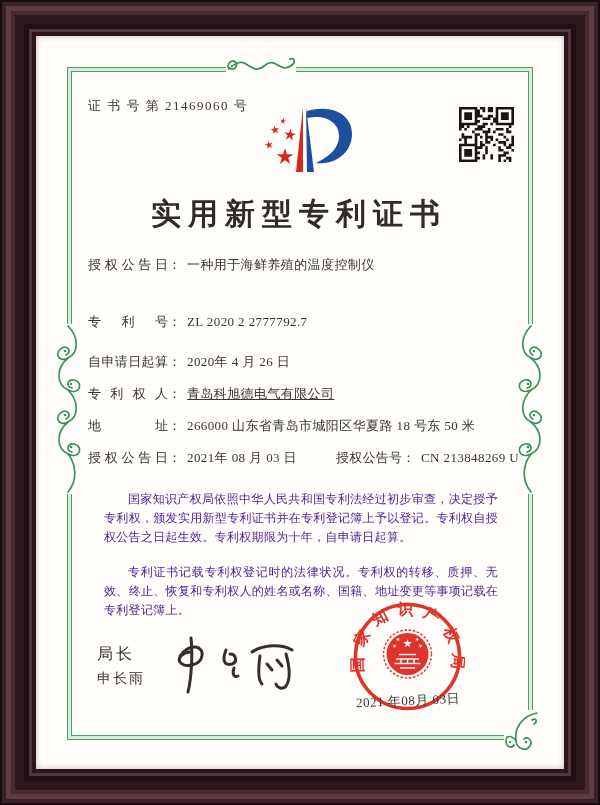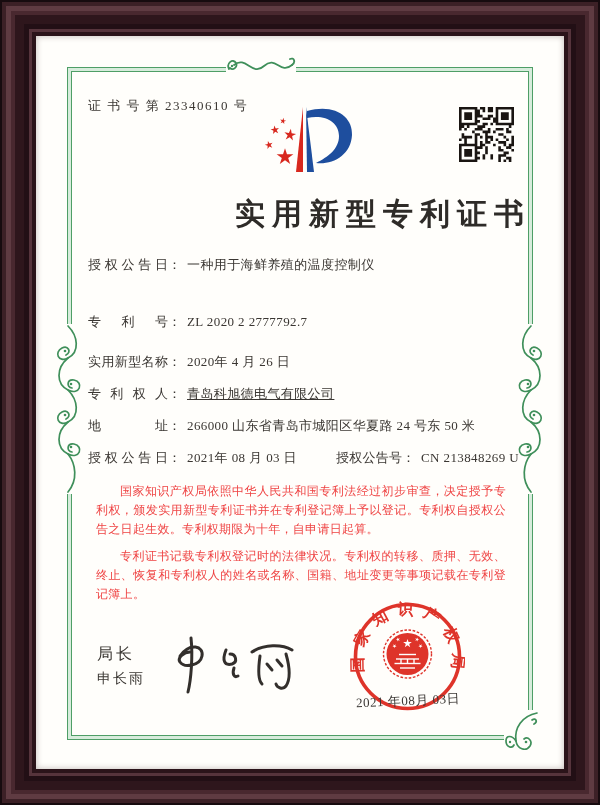--- a/index.html
+++ b/index.html
@@ -20,31 +20,31 @@
          box-shadow:inset 0 0 6px rgba(50,25,25,.30);}
   
   .green-border{position:absolute;left:67px;top:67px;width:464px;height:671px;
     border:1px solid #4e9e66;
     box-shadow:inset 0 0 0 3px #d7ecdc, inset 0 0 0 4px #4e9e66;}
   .orn{position:absolute;background:#fffefb;line-height:0;}
   
   .certno{position:absolute;left:88px;top:97px;font-size:13px;letter-spacing:1.5px;white-space:nowrap;}
   .logo{position:absolute;left:233px;top:95px;}
   .qr{position:absolute;left:459px;top:107px;}
-  .title{position:absolute;left:67px;top:194px;width:464px;text-align:right;
+  .title{position:absolute;left:67px;top:194px;width:464px;text-align:center;
          font-size:30px;font-weight:bold;letter-spacing:7px;color:#2e2b28;white-space:nowrap;}
   .row{position:absolute;left:88px;font-size:13px;white-space:nowrap;}
   .lbl{display:inline-block;width:80px;text-align:justify;text-align-last:justify;vertical-align:bottom;}
   .colon{display:inline-block;margin-right:6px;}
   .val{letter-spacing:.4px;}
   .pair2{position:absolute;left:224px;top:0;margin-left:24px;}
   .pair2 .lbl{width:66px;}
   .paras{position:absolute;left:88px;top:474px;width:426px;}
-  .paras p{margin:8px;font-size:12px;line-height:19px;text-align:justify;text-indent:2em;
-           letter-spacing:.3px;color:#ef4444;}
+  .paras p{margin:16px;font-size:12px;line-height:19px;text-align:justify;text-indent:2em;
+           letter-spacing:.3px;color:#4c1d95;}
   .director-title{position:absolute;left:97px;top:644px;font-size:16px;letter-spacing:3px;}
   .director-name{position:absolute;left:97px;top:670px;font-size:14px;letter-spacing:2px;}
   .signature{position:absolute;left:160px;top:630px;}
   .seal{position:absolute;left:350px;top:599px;opacity:.94;}
   .seal-date{position:absolute;left:356px;top:692px;font-size:13px;letter-spacing:.5px;
              color:#3b3734;transform:rotate(-2.5deg);white-space:nowrap;}
 </style>
 </head>
 <body>
 
@@ -102,21 +102,21 @@
       <g fill="none" stroke="#3f8f5a" stroke-width="1.7" stroke-linecap="round">
         <path d="M33,3 C18,6 10,18 12,31 C13,39 22,42 26,36 C29,31 24,26 20,29"></path>
         <path d="M12,31 C8,25 2,25 2,31 C2,37 8,39 10,35"></path>
         <path d="M28,10 C32,7 34,12 30,14"></path>
       </g>
       <circle cx="22" cy="32" r="1.3" fill="#3f8f5a"></circle>
       <circle cx="6" cy="32" r="1.2" fill="#3f8f5a"></circle>
     </svg>
   </div>
 
-  <div class="certno">证 书 号 第 23340610 号</div>
+  <div class="certno">证 书 号 第 21469060 号</div>
 
   <div class="logo">
     <svg width="140" height="90" viewBox="0 0 140 90">
       <defs>
         <polygon id="star1" points="0,-1 0.225,-0.309 0.951,-0.309 0.363,0.118 0.588,0.809 0,0.382 -0.588,0.809 -0.363,0.118 -0.951,-0.309 -0.225,-0.309"></polygon>
       </defs>
       <path d="M74,16 C102,8 120,22 119,40 C118,60 100,70 83,68 C95,62 106,54 106,41 C106,27 92,19 74,23 Z" fill="#1e4e9e"></path>
       <polygon points="70,12 63,77 70,77" fill="#d8281e"></polygon>
       <polygon points="73,12 74,77 81,77" fill="#1e4e9e"></polygon>
       <g fill="#d8281e">
@@ -137,27 +137,27 @@
 
   <div class="title">实用新型专利证书</div>
 
   <div class="row" style="top:256px;">
     <span class="lbl">授权公告日</span><span class="colon">：</span><span class="val">一种用于海鲜养殖的温度控制仪</span>
   </div>
   <div class="row" style="top:313px;">
     <span class="lbl">专利号</span><span class="colon">：</span><span class="val">ZL 2020 2 2777792.7</span>
   </div>
   <div class="row" style="top:353px;">
-    <span class="lbl">实用新型名称</span><span class="colon">：</span><span class="val">2020年 4 月 26 日</span>
+    <span class="lbl">自申请日起算</span><span class="colon">：</span><span class="val">2020年 4 月 26 日</span>
   </div>
   <div class="row" style="top:385px;text-decoration:underline;">
     <span class="lbl">专利权人</span><span class="colon">：</span><span class="val">青岛科旭德电气有限公司</span>
   </div>
   <div class="row" style="top:417px;">
-    <span class="lbl">地址</span><span class="colon">：</span><span class="val">266000 山东省青岛市城阳区华夏路 24 号东 50 米</span>
+    <span class="lbl">地址</span><span class="colon">：</span><span class="val">266000 山东省青岛市城阳区华夏路 18 号东 50 米</span>
   </div>
   <div class="row" style="top:449px;">
     <span class="lbl">授权公告日</span><span class="colon">：</span><span class="val">2021年 08 月 03 日</span>
     <span class="pair2">
       <span class="lbl">授权公告号</span><span class="colon">：</span><span class="val">CN 213848269 U</span>
     </span>
   </div>
 
   <div class="paras">
     <p>国家知识产权局依照中华人民共和国专利法经过初步审查，决定授予专利权，颁发实用新型专利证书并在专利登记簿上予以登记。专利权自授权公告之日起生效。专利权期限为十年，自申请日起算。</p>

